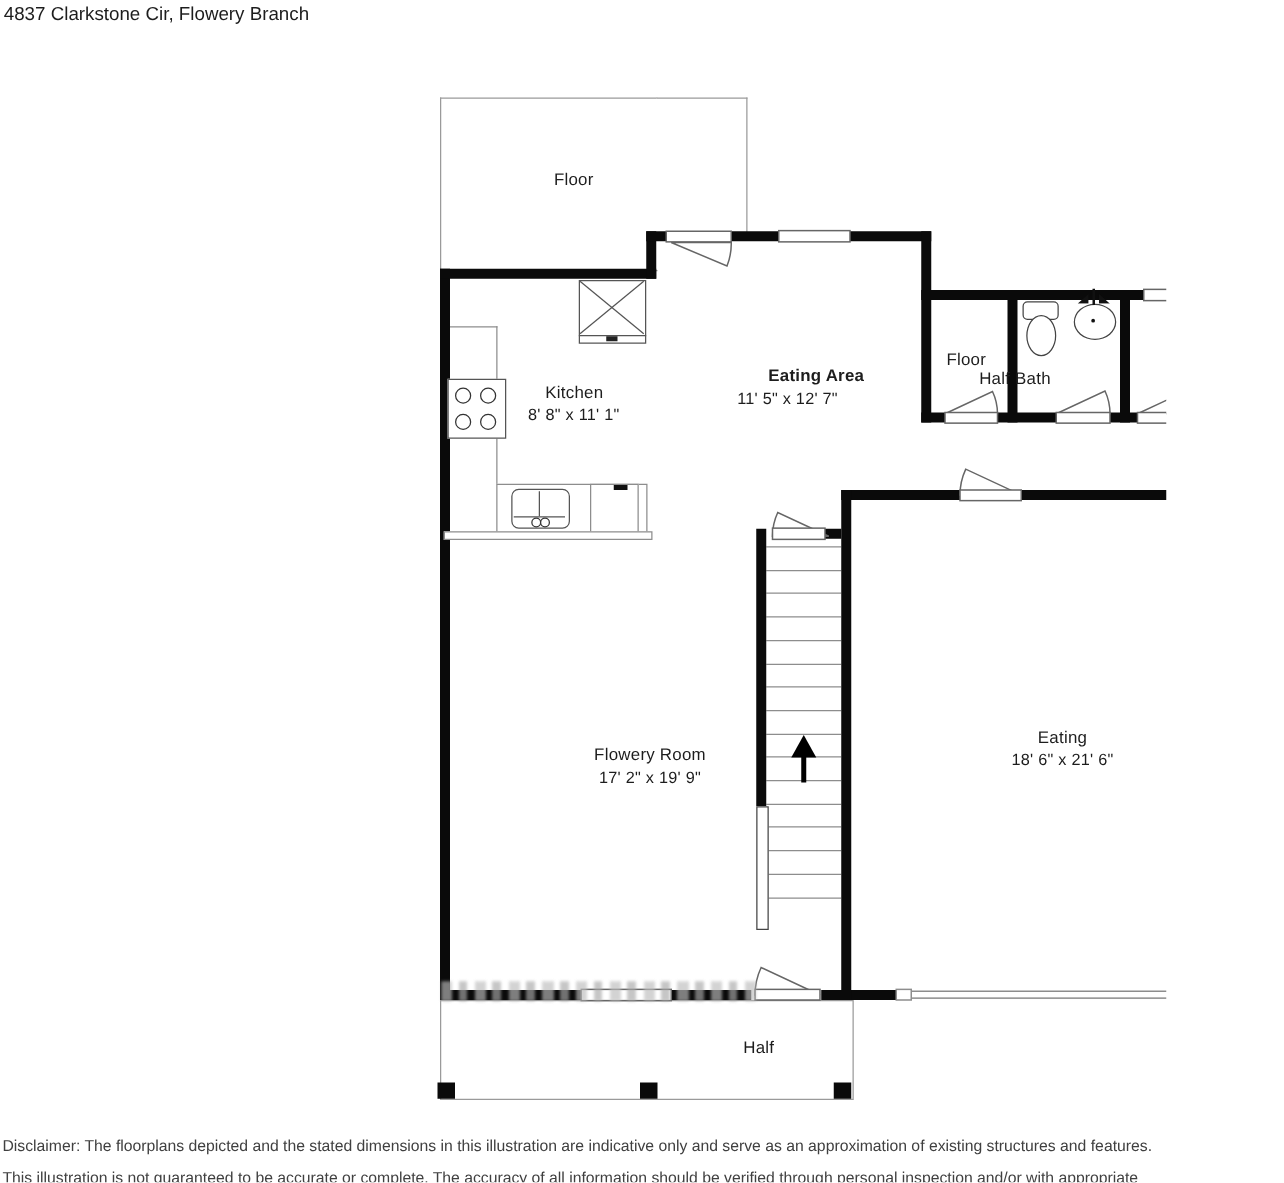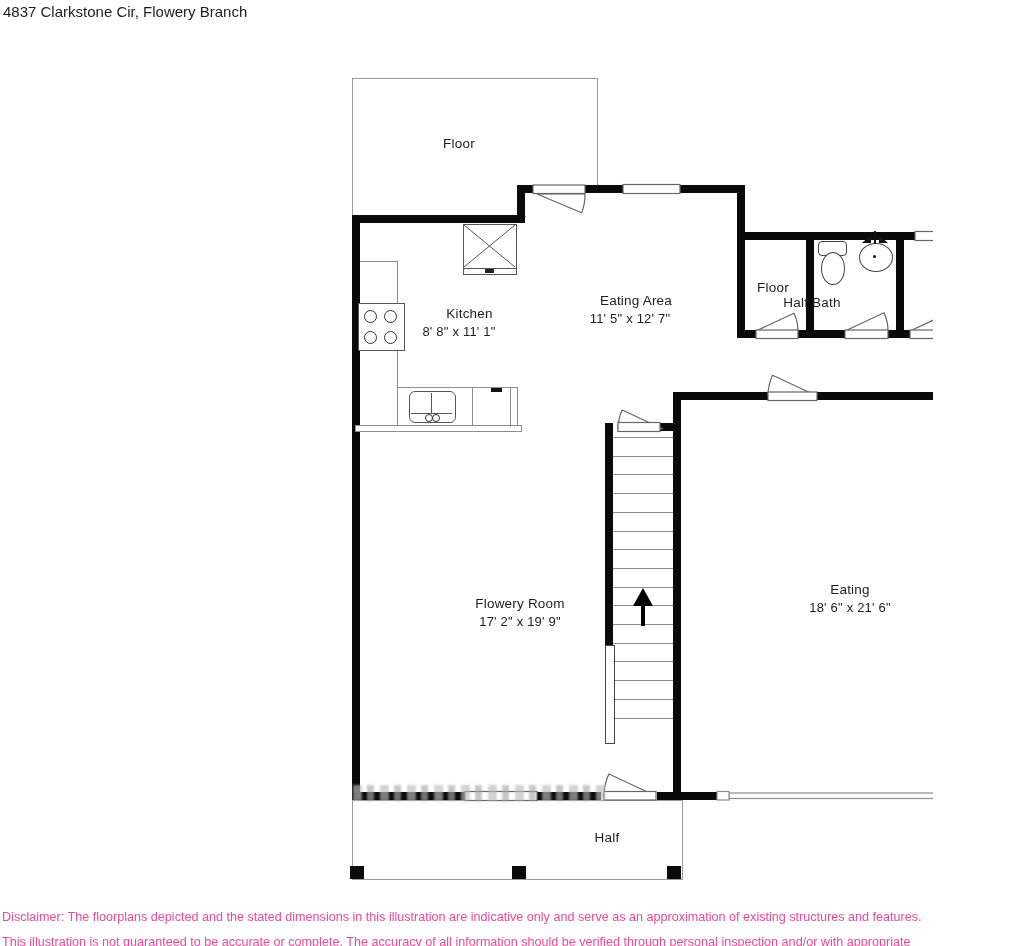--- a/index.html
+++ b/index.html
@@ -21,21 +21,21 @@
   .tread{position:absolute;left:613px;width:60px;height:1px;background:#8d8d8d;z-index:1;}
   #stairs-arrow-shaft{position:absolute;left:641px;top:604px;width:4px;height:22px;background:#000;z-index:4;}
   #stairs-arrow-head{position:absolute;left:633px;top:588px;width:0;height:0;z-index:4;
     border-left:10px solid transparent;border-right:10px solid transparent;border-bottom:18px solid #000;}
   #closet-label{position:absolute;left:1002px;top:364px;transform:translate(-50%,-50%) rotate(-90deg);
     font-size:11px;z-index:5;white-space:nowrap;}
   #watermark-smudge{position:absolute;left:353px;top:785px;width:255px;height:16px;z-index:6;opacity:.65;
     background:repeating-linear-gradient(90deg,#bdbdbd 0 9px,transparent 9px 14px,#a9a9a9 14px 21px,transparent 21px 27px);
     filter:blur(1.2px);}
   #footer{position:absolute;left:2px;top:905px;z-index:5;}
-  #footer div{font-size:12.6px;color:#ec4899;line-height:25px;}
+  #footer div{font-size:12.6px;color:#404040;line-height:25px;}
 </style>
 </head>
 <body>
 
 <div id="canvas">
 
   <div id="title-block">
     <div class="addr">4837 Clarkstone Cir, Flowery Branch</div>
   </div>
 
@@ -178,24 +178,24 @@
 
     <g fill="#fff" stroke="#8d8d8d" stroke-width="1.2">
       <rect x="729" y="793" width="247" height="5.5"></rect>
       <rect x="717" y="791.5" width="12" height="8.5"></rect>
       <rect x="976" y="791.5" width="12" height="8.5"></rect>
     </g>
   </svg>
 
   <div class="lbl" style="left:459px;top:136px;">Floor</div>
 
-  <div class="lbl" style="left:459px;top:306px;padding-left:21px;">Kitchen</div>
+  <div class="lbl" style="left:449px;top:306px;padding-left:21px;">Kitchen</div>
   <div class="lbl dims" style="left:459px;top:324px;">8' 8" x 11' 1"</div>
 
-  <div class="lbl" style="left:636px;top:293px;">Eating Area</div>
+  <div class="lbl" style="left:653px;top:293px;font-weight:bold;">Eating Area</div>
   <div class="lbl dims" style="left:630px;top:311px;">11' 5" x 12' 7"</div>
 
   <div class="lbl" style="left:773px;top:280px;">Floor</div>
   <div class="lbl" style="left:812px;top:295px;">Half Bath</div>
   <div class="lbl" style="left:961px;top:280px;">Pantry</div>
 
   <div id="closet-label">Closet</div>
 
   <div class="lbl" style="left:520px;top:596px;">Flowery Room</div>
   <div class="lbl dims" style="left:520px;top:614px;">17' 2" x 19' 9"</div>

